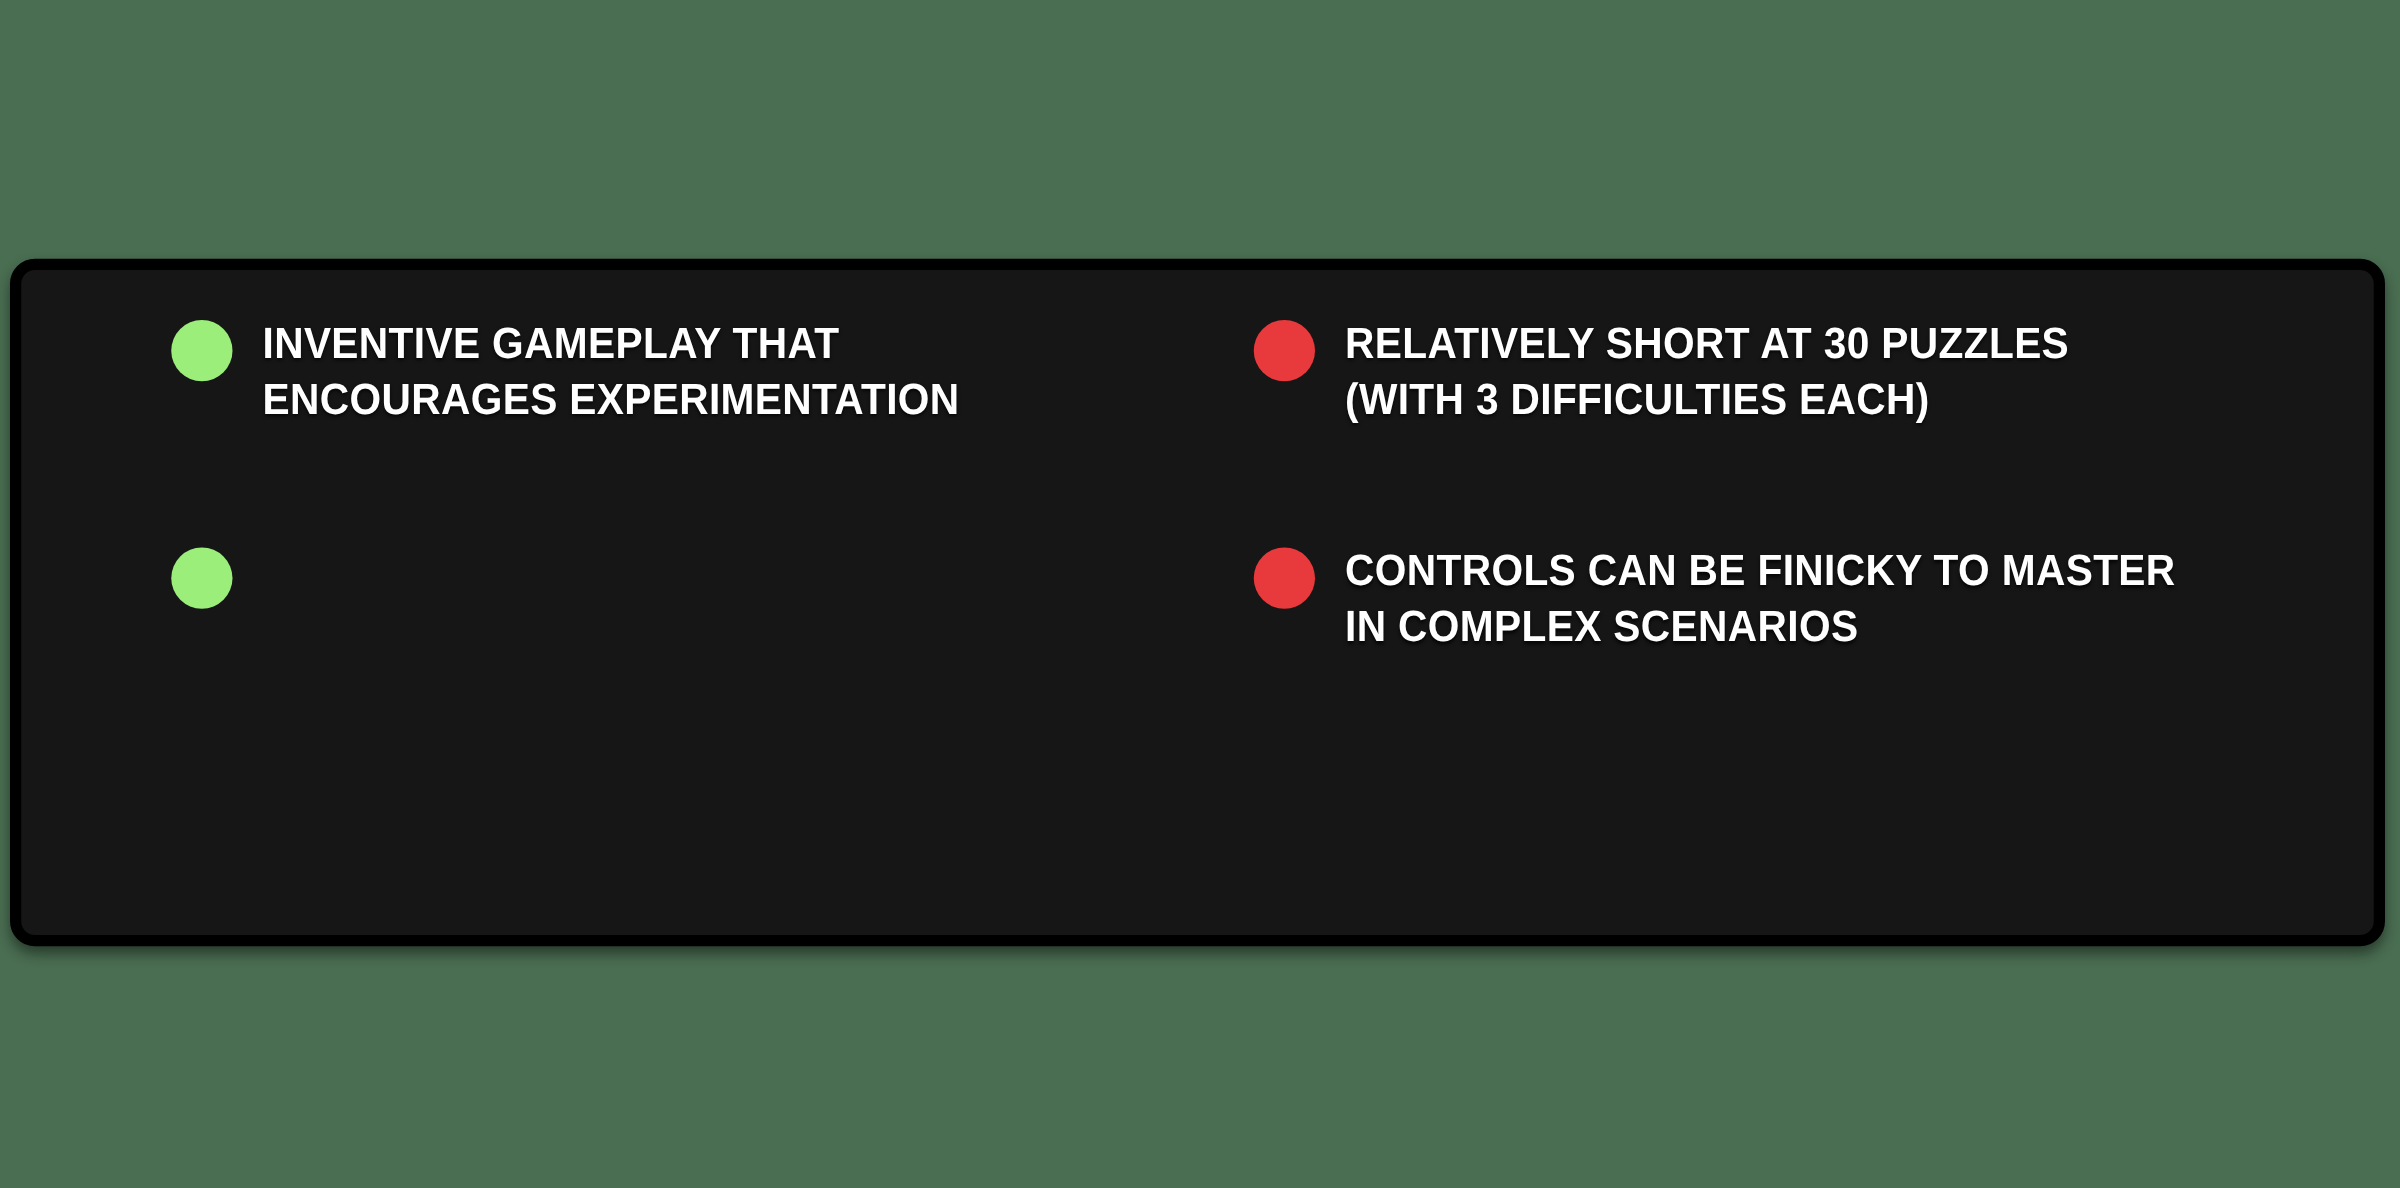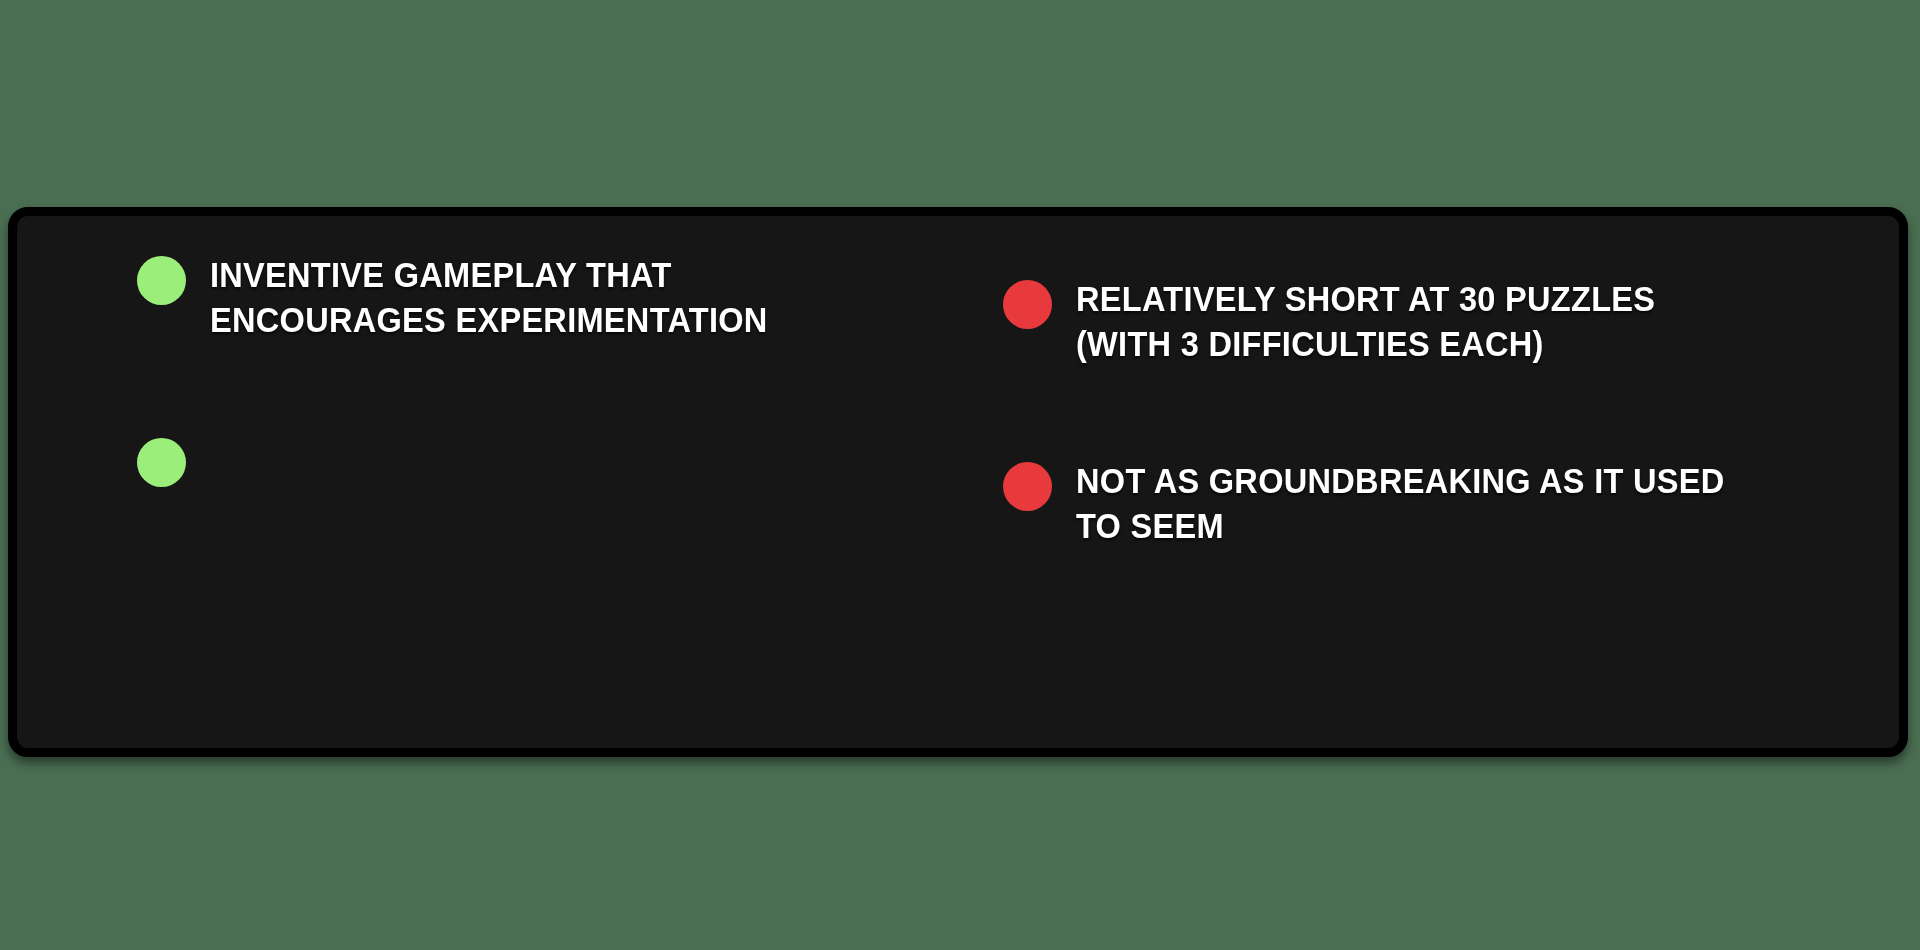--- a/index.html
+++ b/index.html
@@ -47,21 +47,21 @@
 
   .column {
     flex: 1 1 50%;
     display: flex;
     flex-direction: column;
     justify-content: flex-start;
     box-sizing: border-box;
   }
 
   .column.left  { padding-left: 120px; padding-right: 24px; }
-  .column.right { padding-left: 45px;  padding-right: 30px; margin-top: 24px; }
+  .column.right { padding-left: 45px;  padding-right: 30px; }
 
   .item {
     display: flex;
     align-items: flex-start;
     margin-bottom: 92px;
   }
   .item:last-child { margin-bottom: 0; }
 
   .column.left  .item:nth-child(1) { margin-top: 0px; }
   .column.right .item:nth-child(1) { margin-top: 0px; }
@@ -124,27 +124,27 @@
       <div class="column right">
 
         <div class="item">
           <span class="dot con"></span>
           <div class="lines">
             <span class="line">RELATIVELY SHORT AT 30 PUZZLES</span>
             <span class="line">(WITH 3 DIFFICULTIES EACH)</span>
           </div>
         </div>
 
-
         <div class="item">
           <span class="dot con"></span>
           <div class="lines">
-            <span class="line">NOT AS GROUNDBREAKING AS IT USED</span>
-            <span class="line">TO SEEM</span>
+            <span class="line">CONTROLS CAN BE FINICKY TO MASTER</span>
+            <span class="line">IN COMPLEX SCENARIOS</span>
           </div>
         </div>
+
 
       </div>
 
     </div>
   </div>
 
 </div>
 
 </body></html>

